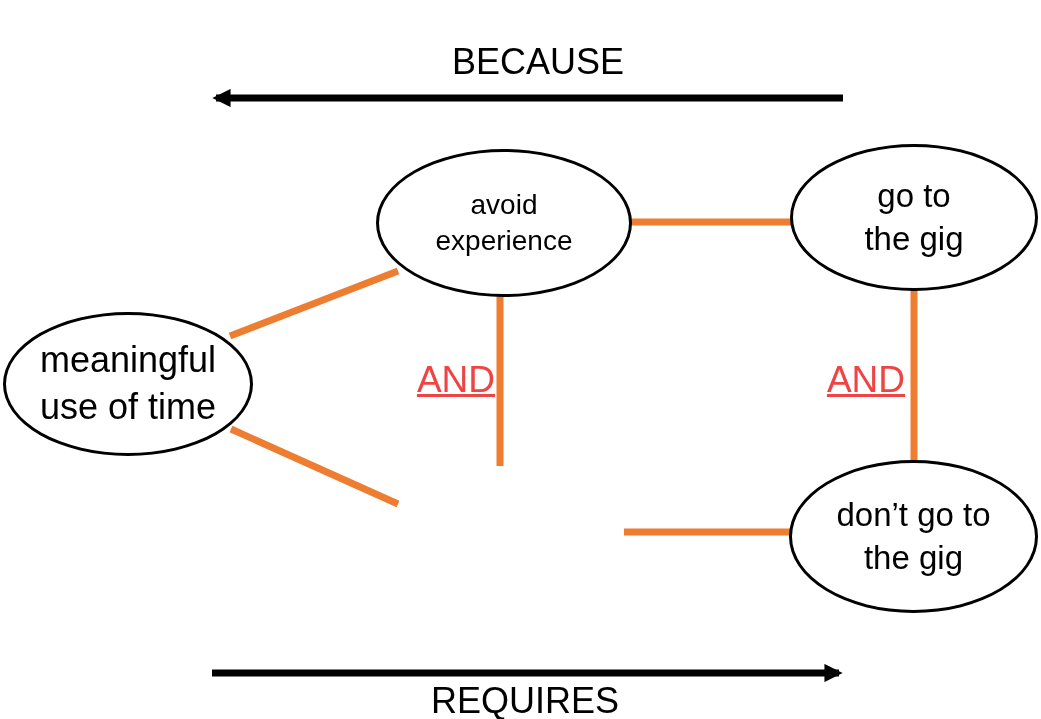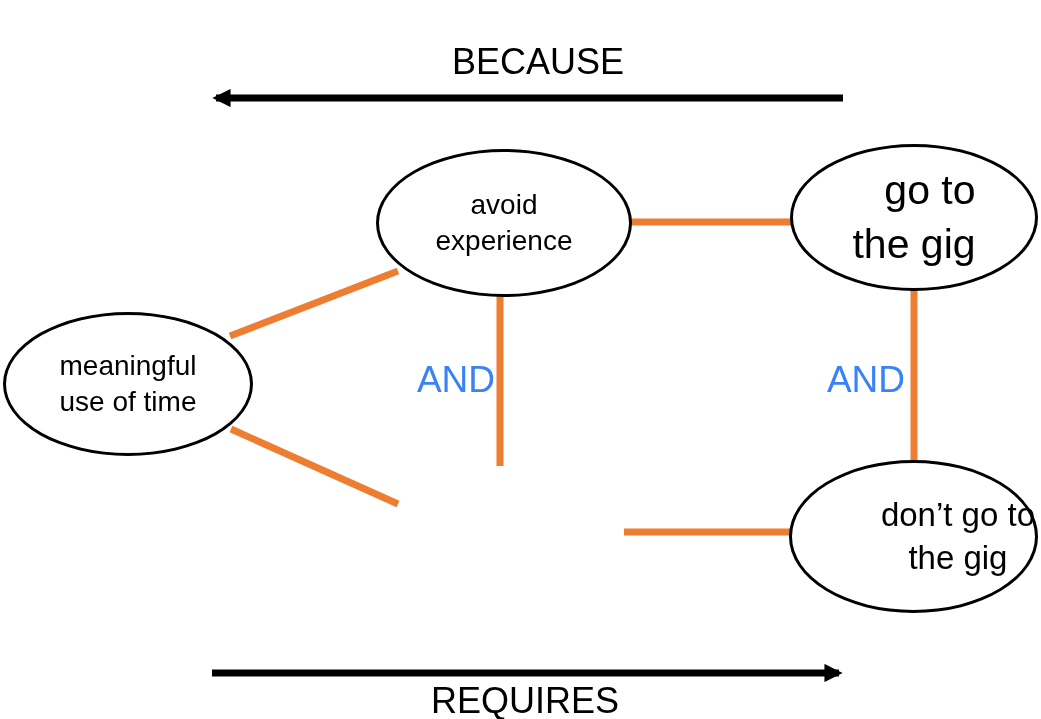--- a/index.html
+++ b/index.html
@@ -45,22 +45,23 @@
     transform: translateX(-50%);
     white-space: nowrap;
     line-height: 1.15;
     color: #000000;
   }
   .and-label {
     position: absolute;
     transform: translateX(-50%);
     white-space: nowrap;
     line-height: 1.15;
-    color: #3b82f6;
+    color: #ef4444;
     font-size: 37px;
+    text-decoration: underline;
   }
 </style>
 </head>
 <body>
 
 <div class="canvas">
 
   <svg class="wires" viewBox="0 0 1041 719" xmlns="http://www.w3.org/2000/svg">
     <defs>
       <marker id="arrowhead" viewBox="0 0 10 10" refX="8" refY="5" markerWidth="2.6" markerHeight="2.6" orient="auto">
@@ -79,33 +80,33 @@
     <line x1="212" y1="641" x2="839" y2="641" stroke="#000000" stroke-width="7" marker-end="url(#arrowhead)"></line>
   </svg>
 
   <div class="flow-label" style="left:538px; top:9px; font-size:36px;">BECAUSE</div>
   <div class="flow-label" style="left:525px; top:648px; font-size:36px;">REQUIRES</div>
 
   <div class="and-label" style="left:456px; top:327px;">AND</div>
   <div class="and-label" style="left:866px; top:327px;">AND</div>
 
   <div class="node" style="left:3px; top:280px; width:250px; height:144px;">
-    <span class="node-label" style="font-size:28px;">meaningful
+    <span class="node-label" style="font-size:36px;">meaningful
 use of time</span>
   </div>
 
   <div class="node" style="left:376px; top:117px; width:256px; height:148px;">
     <span class="node-label" style="font-size:28px;">avoid
 experience</span>
   </div>
 
   <div class="node" style="left:790px; top:112px; width:248px; height:147px;">
-    <span class="node-label" style="font-size:41px;text-align:right;">go to
+    <span class="node-label" style="font-size:33px;">go to
 the gig</span>
   </div>
 
 
-  <div class="node" style="left:789px; top:428px; width:249px; height:153px;justify-content:flex-end;">
+  <div class="node" style="left:789px; top:428px; width:249px; height:153px;">
     <span class="node-label" style="font-size:33px;">don’t go to
 the gig</span>
   </div>
 
 </div>
 
 </body></html>

